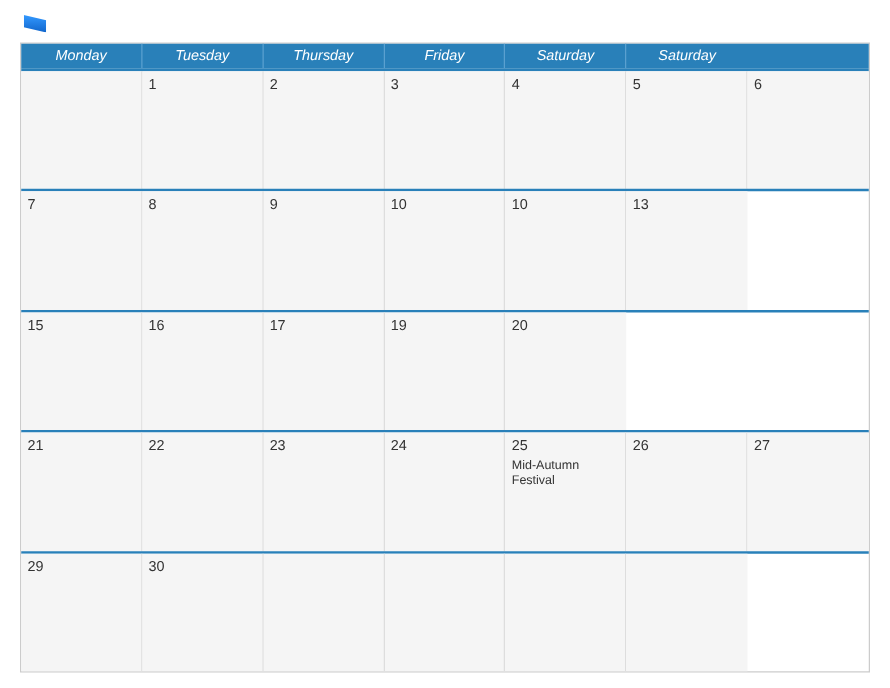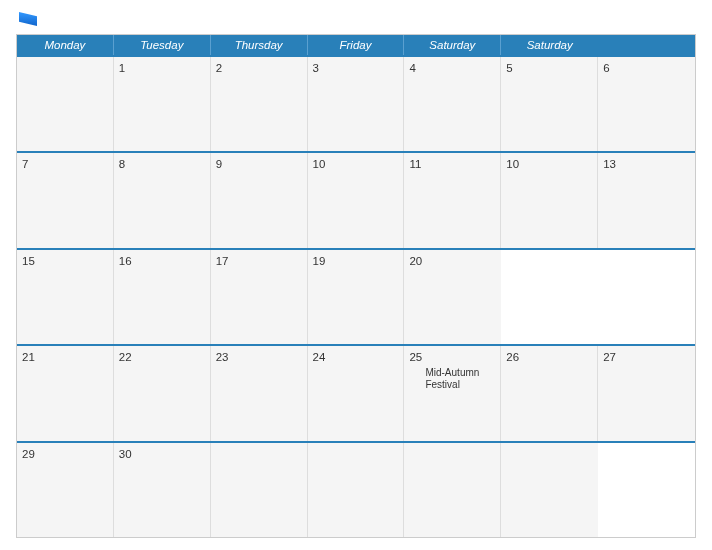--- a/index.html
+++ b/index.html
@@ -121,21 +121,20 @@
       font-size: 11.5px;
       color: #333;
       line-height: 1.3;
     }
 
     .holiday-name {
       font-size: 10px;
       color: #333;
       margin-top: 2px;
       line-height: 1.2;
-      margin-left: 16px;
     }
   </style>
 </head>
 <body>
 
 <div class="page">
 
   <div class="header">
     <div class="logo">
       <span class="logo-general"></span>
@@ -188,23 +187,20 @@
           <div class="day-cell">
             <span class="day-num">8</span>
           </div>
           <div class="day-cell">
             <span class="day-num">9</span>
           </div>
           <div class="day-cell">
             <span class="day-num">10</span>
           </div>
           <div class="day-cell">
-            <span class="day-num">11</span>
-          </div>
-          <div class="day-cell">
             <span class="day-num">10</span>
           </div>
           <div class="day-cell">
             <span class="day-num">13</span>
           </div>
         </div>
         <div class="week-row">
           <div class="day-cell">
             <span class="day-num">15</span>
           </div>

